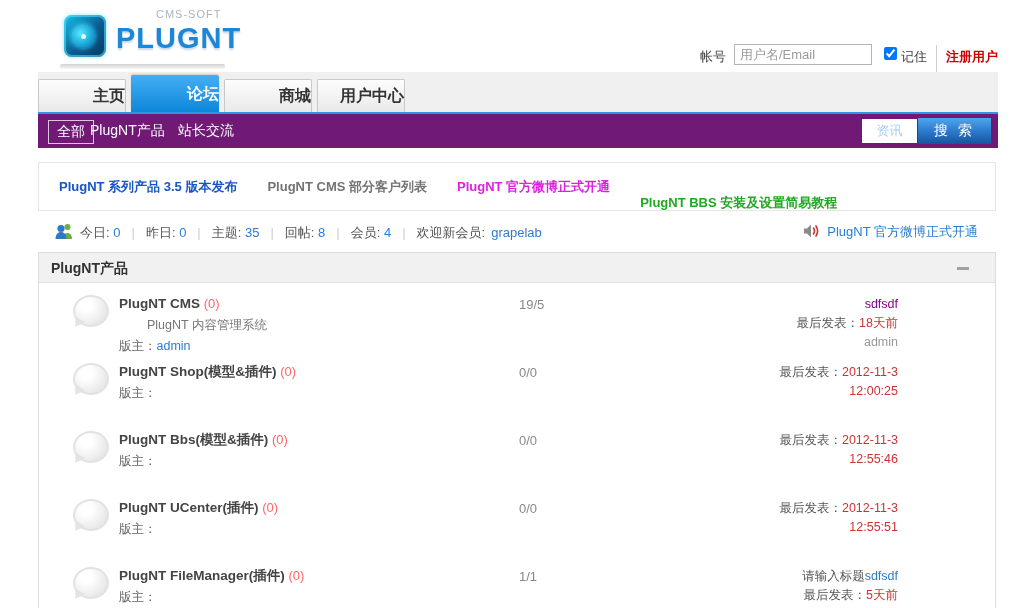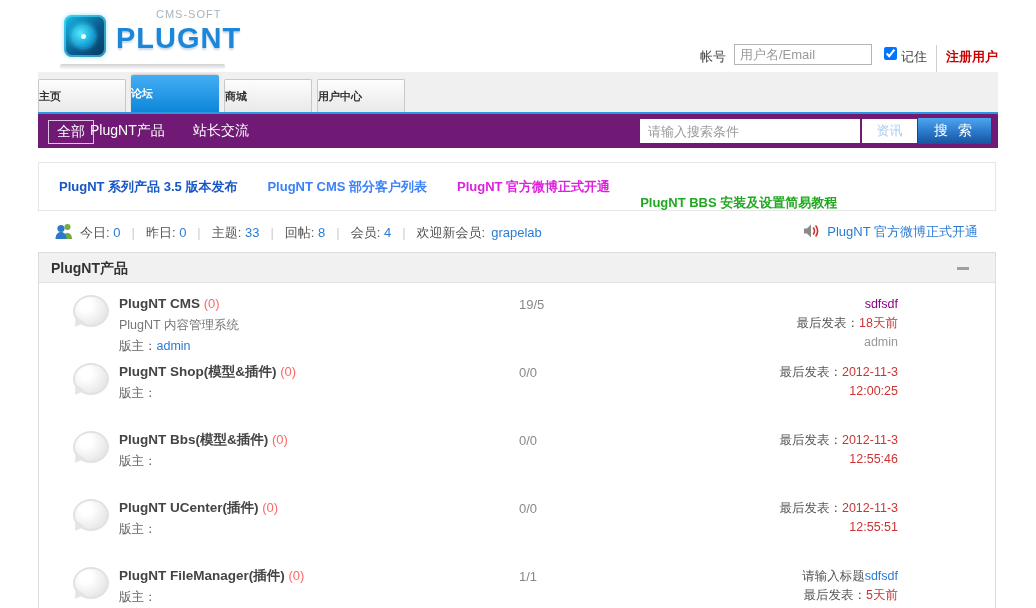--- a/index.html
+++ b/index.html
@@ -32,34 +32,34 @@
   .remember-check { position:absolute; left:846px; top:47px; width:13px; height:13px; }
   .remember-label { left:863px; top:48px; color:#444; }
   .login-divider { position:absolute; left:898px; top:45px; height:55px; border-left:1px solid #cfcfcf; }
   .register-link { position:absolute; left:908px; top:48px; font-size:13px; font-weight:bold; color:#c00; }
   .other-login { position:absolute; left:908px; top:81px; font-size:13px; font-weight:bold; color:#1b6fc0; }
   .login-btn { position:absolute; left:846px; top:74px; width:48px; height:25px; border:1px solid #1a6fb0;
     background:linear-gradient(#45a6e8,#1f7fc8); color:#fff; font-size:13px; font-family:inherit; cursor:pointer; }
 
   
   .tabstrip { position:absolute; top:72px; left:38px; width:960px; height:40px; background:#f0f0f0; }
-  .tab { position:absolute; bottom:0; width:88px; height:33px; line-height:32px; text-align:left;
-    font-size:11px; font-weight:bold; color:#333; background:linear-gradient(#fdfdfd,#e9e9e9);
+  .tab { position:absolute; bottom:0; width:88px; height:33px; line-height:32px; text-align:right;
+    font-size:16px; font-weight:bold; color:#333; background:linear-gradient(#fdfdfd,#e9e9e9);
     border:1px solid #c8c8c8; border-bottom:none; border-radius:2px 2px 0 0; cursor:pointer; }
   .tab.active { height:37px; line-height:37px; color:#fff; border:none;
     background:linear-gradient(#45aef5,#0d86d8); box-shadow:0 -1px 2px rgba(0,0,0,.15); }
   .tab1{left:0;} .tab2{left:93px;} .tab3{left:186px;} .tab4{left:279px;}
 
   
   .bluebar { position:absolute; top:112px; left:38px; width:960px; height:36px; background:#701a75;
     border-top:2px solid #2b96e2; }
   .filter-all { position:absolute; left:10px; top:6px; padding:2px 8px; border:1px solid rgba(255,255,255,.75);
     color:#fff; font-size:14px; cursor:pointer; }
   .subnav-item { position:absolute; top:8px; color:#fff; font-size:14px; cursor:pointer; }
-  .sn1 { left:52px; } .sn2 { left:155px; }
+  .sn1 { left:52px; } .sn2 { left:140px; }
   .search-input { position:absolute; left:602px; top:5px; width:220px; height:24px; border:none;
     padding:0 8px; font-size:13px; color:#666; font-family:inherit; }
   .search-input::placeholder { color:#9a9a9a; }
   .search-cat { position:absolute; left:824px; top:5px; width:55px; height:24px; background:#fff;
     color:#a5cdf0; font-size:13px; text-align:center; line-height:24px; cursor:pointer; }
   .search-btn { position:absolute; left:880px; top:4px; width:73px; height:26px; border:none; cursor:pointer;
     background:linear-gradient(180deg,#4fa6ee 0%,#2f7fd0 45%,#15539e 100%);
     color:#fff; font-size:14px; font-weight:normal; letter-spacing:3px; font-family:inherit; }
 
   
@@ -85,21 +85,21 @@
   .row { position:relative; height:68px; }
   .avatar { position:absolute; left:34px; top:12px; width:36px; height:32px; border-radius:50%;
     background:radial-gradient(circle at 35% 30%,#ffffff 20%,#f0f0f0 55%,#dcdcdc 100%);
     border:2px solid #e2e2e2; }
   .avatar::after { content:""; position:absolute; left:-5px; bottom:-8px; width:0; height:0;
     border:6px solid transparent; border-top:9px solid #e4e4e4; transform:rotate(35deg); }
   .rcontent { position:absolute; left:80px; top:12px; }
   .rtitle { font-size:13.5px; line-height:18px; }
   .rtitle a { color:#444; font-weight:bold; }
   .count { color:#f66; font-weight:normal; font-size:13px; }
-  .rdesc { font-size:12.5px; color:#777; line-height:18px; margin-top:3px; }
+  .rdesc { font-size:12.5px; color:#777; line-height:18px; margin-top:3px;margin-left:28px; }
   .rdesc:empty { display:none; }
   .rmod { font-size:12.5px; color:#666; line-height:18px; margin-top:3px; }
   .rmod a { color:#2b7cd3; }
   .rstat { position:absolute; left:480px; top:14px; font-size:13px; color:#888; }
   .rlast { position:absolute; right:97px; top:12px; text-align:right; font-size:12.5px; line-height:19px; color:#555; }
   .rlast span:empty, .rlast a:empty { display:none; }
   .time { color:#c33; }
   .gray { color:#999; }
   .lt-visited { color:#808; }
   .lt-link { color:#2b7cd3; }
@@ -133,47 +133,46 @@
     <div class="tab tab1">主页</div>
     <div class="tab tab2 active">论坛</div>
     <div class="tab tab3">商城</div>
     <div class="tab tab4">用户中心</div>
   </div>
 
   <div class="bluebar">
     <div class="filter-all">全部</div>
     <div class="subnav-item sn1">PlugNT产品</div>
     <div class="subnav-item sn2">站长交流</div>
-    <input class="search-input" type="text" placeholder="请输入搜索条件" style="">
     <div class="search-cat">资讯</div>
     <button class="search-btn">搜 索</button>
   </div>
 
   <div class="ann-box">
     <a class="ann-link" style="color: rgb(22, 86, 197);">PlugNT 系列产品 3.5 版本发布</a>
-    <a class="ann-link" style="color: #3b82f6;">PlugNT CMS 部分客户列表</a>
+    <a class="ann-link" style="color: #737373;">PlugNT CMS 部分客户列表</a>
     <a class="ann-link" style="color: rgb(221, 34, 221);">PlugNT 官方微博正式开通</a>
     <a class="ann-link" style="color: rgb(34, 168, 34); margin-top: 32px;">PlugNT BBS 安装及设置简易教程</a>
   </div>
 
   <div class="stats">
     <div class="stats-left">
       <span>
         <svg width="20" height="16" viewBox="0 0 20 16">
           <circle cx="13.5" cy="4" r="3" fill="#6fae3e"></circle>
           <path d="M9 16 c0-4 2-6 4.5-6 2.5 0 4.5 2 4.5 6z" fill="#6fae3e"></path>
           <circle cx="7" cy="5.5" r="3.6" fill="#2e78c8"></circle>
           <path d="M1.5 16 c0-4.5 2.5-7 5.5-7 3 0 5.5 2.5 5.5 7z" fill="#2e78c8"></path>
         </svg>
       </span>
       <span><span>今日:</span> <span class="stat-num">0</span></span>
       <span class="sep">|</span>
       <span><span>昨日:</span> <span class="stat-num">0</span></span>
       <span class="sep">|</span>
-      <span><span>主题:</span> <span class="stat-num">33</span></span>
+      <span><span>主题:</span> <span class="stat-num">35</span></span>
       <span class="sep">|</span>
       <span><span>回帖:</span> <span class="stat-num">8</span></span>
       <span class="sep">|</span>
       <span><span>会员:</span> <span class="stat-num">4</span></span>
       <span class="sep">|</span>
       <span>欢迎新会员:</span>
       <a class="welcome-user">grapelab</a>
     </div>
     <div class="notice">
       <span>

